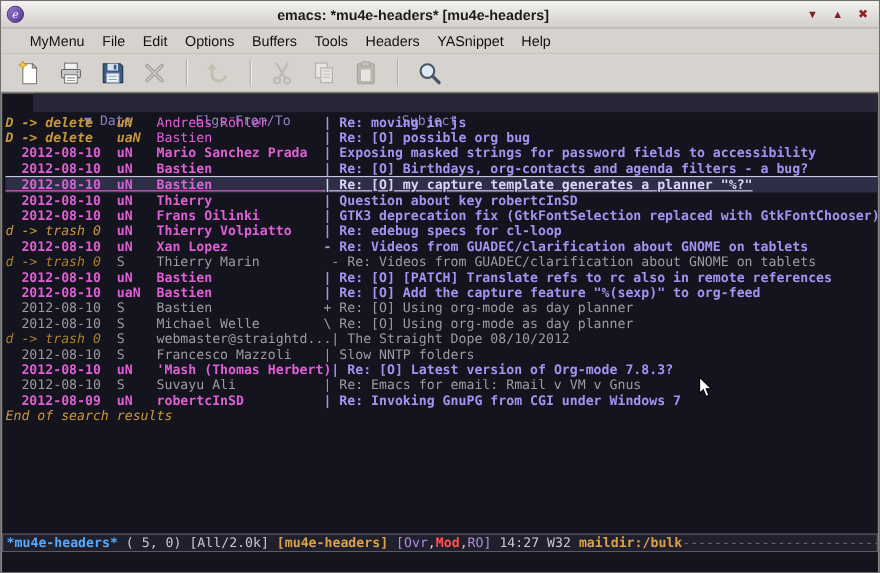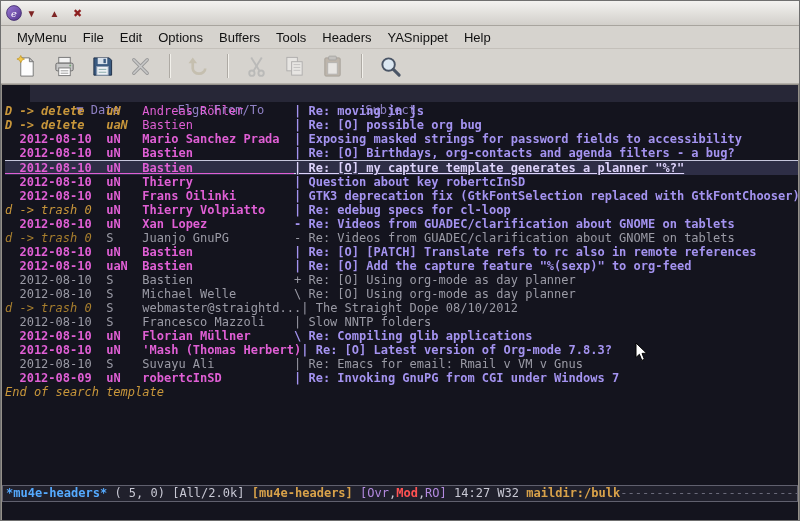--- a/index.html
+++ b/index.html
@@ -17,21 +17,21 @@
   }
   .app-icon { width:16px; height:16px; flex:0 0 16px; }
   .app-icon svg { width:16px; height:16px; display:block; }
   .titlebar .title { flex:1; text-align:center; font-size:13px; font-weight:bold; color:#1b1b1b;
     white-space:nowrap; overflow:hidden; }
   .win-controls { display:flex; gap:4px; }
   .wbtn { width:19px; height:17px; padding:0; border:none; background:transparent;
     color:#7d2424; font-size:10px; line-height:17px; text-align:center; cursor:default; }
   .wbtn.close { color:#8d1f1f; font-size:11px; }
   
-  .menubar { height:22px; flex:0 0 22px; display:flex; align-items:center; padding:0 8px;
+  .menubar { height:22px; flex:0 0 22px; display:flex; align-items:center; padding:0 18px;
     background:var(--chrome-bg,#d6d3ce); border-bottom:1px solid #c4c0ba; font-size:13px; }
   .menu-item { padding:2px 8px; color:#111; white-space:nowrap; }
   
   .toolbar { height:34px; flex:0 0 34px; display:flex; align-items:center; padding:0 8px;
     background:var(--chrome-bg,#d6d3ce); border-bottom:1px solid #b3afa9; }
   .tb-btn { width:34px; height:30px; display:flex; align-items:center; justify-content:center;
     background:transparent; border:none; margin-right:4px; padding:0; }
   .tb-btn svg { width:23px; height:23px; display:block; }
   .tb-btn.disabled { opacity:.42; filter:grayscale(70%); }
   .tb-sep { width:1px; height:24px; background:#aeaaa4; border-right:1px solid #f2f0eb; margin:0 10px 0 8px; }
@@ -87,20 +87,21 @@
         <defs>
             <linearGradient id="eg" x1="0" y1="0" x2="1" y2="1">
           <stop offset="0" stop-color="#9b7bd4"></stop>
               <stop offset="1" stop-color="#52328c"></stop>
         </linearGradient>
           </defs>
         <circle cx="8" cy="8" r="7.4" fill="url(#eg)" stroke="#3a2566" stroke-width="0.8"></circle>
         <text x="8" y="11.6" text-anchor="middle" font-size="10" font-style="italic" fill="#ffffff" font-family="DejaVu Serif, serif">e</text>
       </svg>
     </span>
+    <span class="title">emacs: *mu4e-headers* [mu4e-headers]</span>
     <span class="win-controls">
       <button class="wbtn">▼</button>
       <button class="wbtn">▲</button>
       <button class="wbtn close">✖</button>
     </span>
   </div>
 
   <div class="menubar">
       <span class="menu-item">MyMenu</span>
       <span class="menu-item">File</span>
@@ -213,32 +214,31 @@
     <div class="buffer">
       <div class="row delete"><span class="col-date">D -&gt; delete   </span><span class="col-flags">uN   </span><span class="col-from">Andreas Röhler       </span><span class="col-subject">| Re: moving in js</span></div>
         <div class="row delete"><span class="col-date">D -&gt; delete   </span><span class="col-flags">uaN  </span><span class="col-from">Bastien              </span><span class="col-subject">| Re: [O] possible org bug</span></div>
         <div class="row unread"><span class="col-date">  2012-08-10  </span><span class="col-flags">uN   </span><span class="col-from">Mario Sanchez Prada  </span><span class="col-subject">| Exposing masked strings for password fields to accessibility</span></div>
         <div class="row unread"><span class="col-date">  2012-08-10  </span><span class="col-flags">uN   </span><span class="col-from">Bastien              </span><span class="col-subject">| Re: [O] Birthdays, org-contacts and agenda filters - a bug?</span></div>
         <div class="row current"><span class="col-date">  2012-08-10  </span><span class="col-flags">uN   </span><span class="col-from">Bastien              </span><span class="col-subject">| Re: [O] my capture template generates a planner "%?"</span></div>
         <div class="row unread"><span class="col-date">  2012-08-10  </span><span class="col-flags">uN   </span><span class="col-from">Thierry              </span><span class="col-subject">| Question about key robertcInSD</span></div>
         <div class="row unread"><span class="col-date">  2012-08-10  </span><span class="col-flags">uN   </span><span class="col-from">Frans Oilinki        </span><span class="col-subject">| GTK3 deprecation fix (GtkFontSelection replaced with GtkFontChooser)</span></div>
         <div class="row trash-unread"><span class="col-date">d -&gt; trash 0  </span><span class="col-flags">uN   </span><span class="col-from">Thierry Volpiatto    </span><span class="col-subject">| Re: edebug specs for cl-loop</span></div>
         <div class="row unread"><span class="col-date">  2012-08-10  </span><span class="col-flags">uN   </span><span class="col-from">Xan Lopez            </span><span class="col-subject">- Re: Videos from GUADEC/clarification about GNOME on tablets</span></div>
-        <div class="row trash-read"><span class="col-date">d -&gt; trash 0  </span><span class="col-flags">S    </span><span class="col-from">Juanjo GnuPG         </span><span class="col-subject">- Re: Videos from GUADEC/clarification about GNOME on tablets</span></div>
+        <div class="row trash-read"><span class="col-date">d -&gt; trash 0  </span><span class="col-flags">S    </span><span class="col-from">Thierry Marin         </span><span class="col-subject">- Re: Videos from GUADEC/clarification about GNOME on tablets</span></div>
         <div class="row unread"><span class="col-date">  2012-08-10  </span><span class="col-flags">uN   </span><span class="col-from">Bastien              </span><span class="col-subject">| Re: [O] [PATCH] Translate refs to rc also in remote references</span></div>
         <div class="row unread"><span class="col-date">  2012-08-10  </span><span class="col-flags">uaN  </span><span class="col-from">Bastien              </span><span class="col-subject">| Re: [O] Add the capture feature "%(sexp)" to org-feed</span></div>
         <div class="row read"><span class="col-date">  2012-08-10  </span><span class="col-flags">S    </span><span class="col-from">Bastien              </span><span class="col-subject">+ Re: [O] Using org-mode as day planner</span></div>
         <div class="row read"><span class="col-date">  2012-08-10  </span><span class="col-flags">S    </span><span class="col-from">Michael Welle        </span><span class="col-subject">\ Re: [O] Using org-mode as day planner</span></div>
         <div class="row trash-read"><span class="col-date">d -&gt; trash 0  </span><span class="col-flags">S    </span><span class="col-from">webmaster@straightd...</span><span class="col-subject">| The Straight Dope 08/10/2012</span></div>
         <div class="row read"><span class="col-date">  2012-08-10  </span><span class="col-flags">S    </span><span class="col-from">Francesco Mazzoli    </span><span class="col-subject">| Slow NNTP folders</span></div>
-        <div class="row unread"><span class="col-date">  2012-08-10  </span><span class="col-flags">uN   </span><span class="col-from">Florian Müllner      </span><span class="col-subject">\ Re: Compiling glib applications</span></div>
         <div class="row unread"><span class="col-date">  2012-08-10  </span><span class="col-flags">uN   </span><span class="col-from">'Mash (Thomas Herbert)</span><span class="col-subject">| Re: [O] Latest version of Org-mode 7.8.3?</span></div>
         <div class="row read"><span class="col-date">  2012-08-10  </span><span class="col-flags">S    </span><span class="col-from">Suvayu Ali           </span><span class="col-subject">| Re: Emacs for email: Rmail v VM v Gnus</span></div>
         <div class="row unread"><span class="col-date">  2012-08-09  </span><span class="col-flags">uN   </span><span class="col-from">robertcInSD          </span><span class="col-subject">| Re: Invoking GnuPG from CGI under Windows 7</span></div>
-        <div class="end-marker">End of search template</div>
+        <div class="end-marker">End of search results</div>
     </div>
     <div class="modeline"><span style="color: rgb(85, 170, 255); font-weight: bold;">*mu4e-headers*</span><span style="color: rgb(200, 200, 212);"> ( 5, 0) [All/2.0k] </span><span style="color: rgb(217, 162, 74); font-weight: bold;">[mu4e-headers]</span><span style="color: rgb(180, 138, 224);"> [</span><span style="color: rgb(180, 138, 224);">Ovr</span><span style="color: rgb(200, 200, 212);">,</span><span style="color: rgb(255, 82, 82); font-weight: bold;">Mod</span><span style="color: rgb(200, 200, 212);">,</span><span style="color: rgb(180, 138, 224);">RO</span><span style="color: rgb(180, 138, 224);">]</span><span style="color: rgb(200, 200, 212);"> 14:27 W32 </span><span style="color: rgb(217, 162, 74); font-weight: bold;">maildir:/bulk</span><span style="color: rgb(106, 106, 122);">----------------------------------------</span></div>
     <div class="minibuffer"></div>
   </div>
 
   <svg class="mouse-cursor" viewBox="0 0 13 20">
     <path d="M1 1 L1 15.5 L4.4 12.3 L6.8 18.4 L9.4 17.3 L7 11.4 L11.6 11.2 Z" fill="#ffffff" stroke="#000000" stroke-width="1"></path>
   </svg>
 
 </div>

